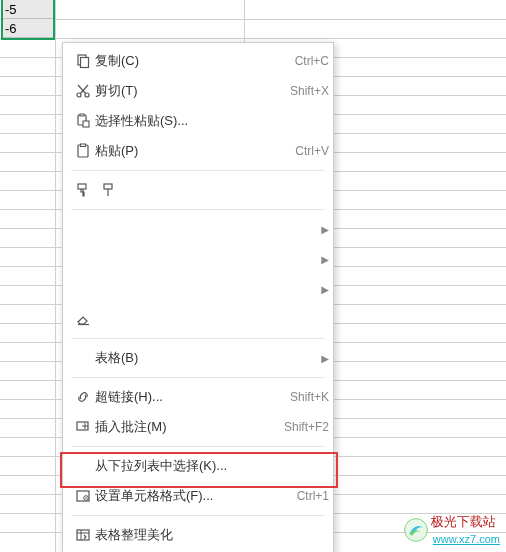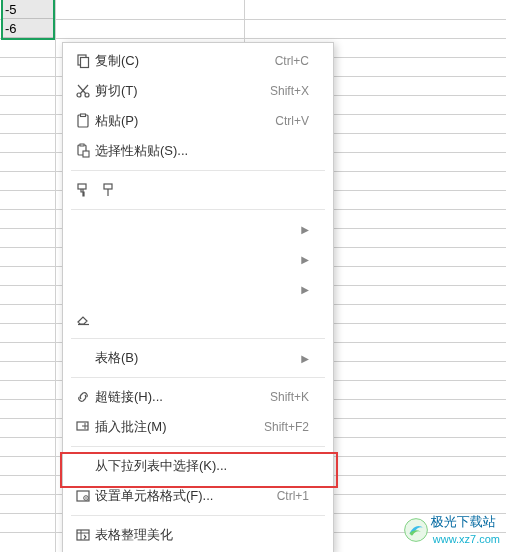--- a/index.html
+++ b/index.html
@@ -61,21 +61,21 @@
       background: #fff;
       border: 1px solid #ccc;
       box-shadow: 2px 2px 8px rgba(0,0,0,0.2);
       z-index: 5;
       padding: 3px 0;
     }
     .menu-item {
       display: flex;
       align-items: center;
       height: 30px;
-      padding: 0 24px 0 8px;
+      padding: 0 4px 0 8px;
       cursor: default;
       position: relative;
     }
     .menu-icon {
       width: 24px;
       display: flex;
       align-items: center;
       justify-content: center;
     }
     .menu-icon svg { width: 16px; height: 16px; }
@@ -113,22 +113,22 @@
     .watermark {
       position: absolute;
       right: 6px;
       bottom: 6px;
       display: flex;
       align-items: center;
       font-size: 13px;
       color: #888;
       z-index: 10;
     }
-    .wm-url { color: #17b2d0; font-size: 11px; margin-left: 2px; }
-    .wm-text { color: #0369a1; }
+    .wm-url { color: #17b2d0; font-size: 11px; margin-left: 2px; text-decoration: underline; }
+    .wm-text { color: #b91c1c; }
     .wm-logo { width: 26px; height: 26px; margin-right: 2px; }
   </style>
 </head>
 <body>
 
 <div class="grid">
   <div class="grid-line-v" style="left:55px"></div>
   <div class="grid-line-v" style="left:244px"></div>
   <div class="grid-line-h" style="top:19px"></div>
   <div class="grid-line-h" style="top:38px"></div>
@@ -188,37 +188,37 @@
           <line x1="11" y1="11" x2="3" y2="2" stroke="#555" stroke-width="1.2"></line>
         </svg>
     </span>
     <span class="menu-label">剪切(T)</span>
     <span class="menu-shortcut">Shift+X</span>
   </div>
 
   <div class="menu-item">
     <span class="menu-icon">
       <svg viewBox="0 0 16 16">
-          <rect x="3" y="2" width="10" height="12" rx="1" fill="none" stroke="#555" stroke-width="1.2"></rect>
-          <rect x="5.5" y="1" width="5" height="2.5" fill="#fff" stroke="#555" stroke-width="1.1"></rect>
-        </svg>
-    </span>
-    <span class="menu-label">粘贴(P)</span>
-    <span class="menu-shortcut">Ctrl+V</span>
-  </div>
-
-  <div class="menu-item">
-    <span class="menu-icon">
-      <svg viewBox="0 0 16 16">
           <rect x="3" y="2" width="8" height="10" rx="1" fill="none" stroke="#555" stroke-width="1.2"></rect>
           <rect x="5" y="1" width="4" height="2" fill="#fff" stroke="#555" stroke-width="1"></rect>
           <rect x="8" y="8" width="6" height="6" fill="#fff" stroke="#555" stroke-width="1.1"></rect>
         </svg>
     </span>
     <span class="menu-label">选择性粘贴(S)...</span>
+  </div>
+
+  <div class="menu-item">
+    <span class="menu-icon">
+      <svg viewBox="0 0 16 16">
+          <rect x="3" y="2" width="10" height="12" rx="1" fill="none" stroke="#555" stroke-width="1.2"></rect>
+          <rect x="5.5" y="1" width="5" height="2.5" fill="#fff" stroke="#555" stroke-width="1.1"></rect>
+        </svg>
+    </span>
+    <span class="menu-label">粘贴(P)</span>
+    <span class="menu-shortcut">Ctrl+V</span>
   </div>
 
   <div class="menu-sep"></div>
 
   <div class="menu-item">
     <span class="menu-icon">
       <svg viewBox="0 0 16 16">
           <rect x="3" y="2" width="8" height="5" fill="none" stroke="#555" stroke-width="1.2"></rect>
           <path d="M6 7 v3 h2 v4 h1 v-4 h-1 v-3" fill="none" stroke="#555" stroke-width="1.2"></path>
         </svg>

